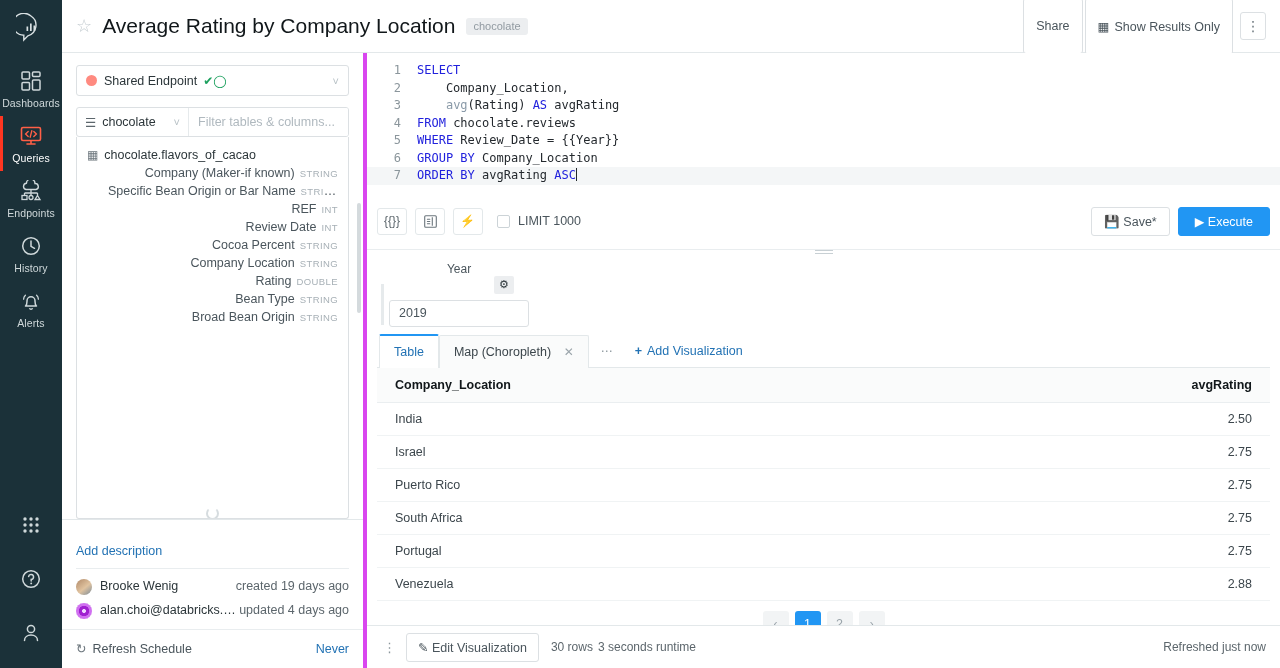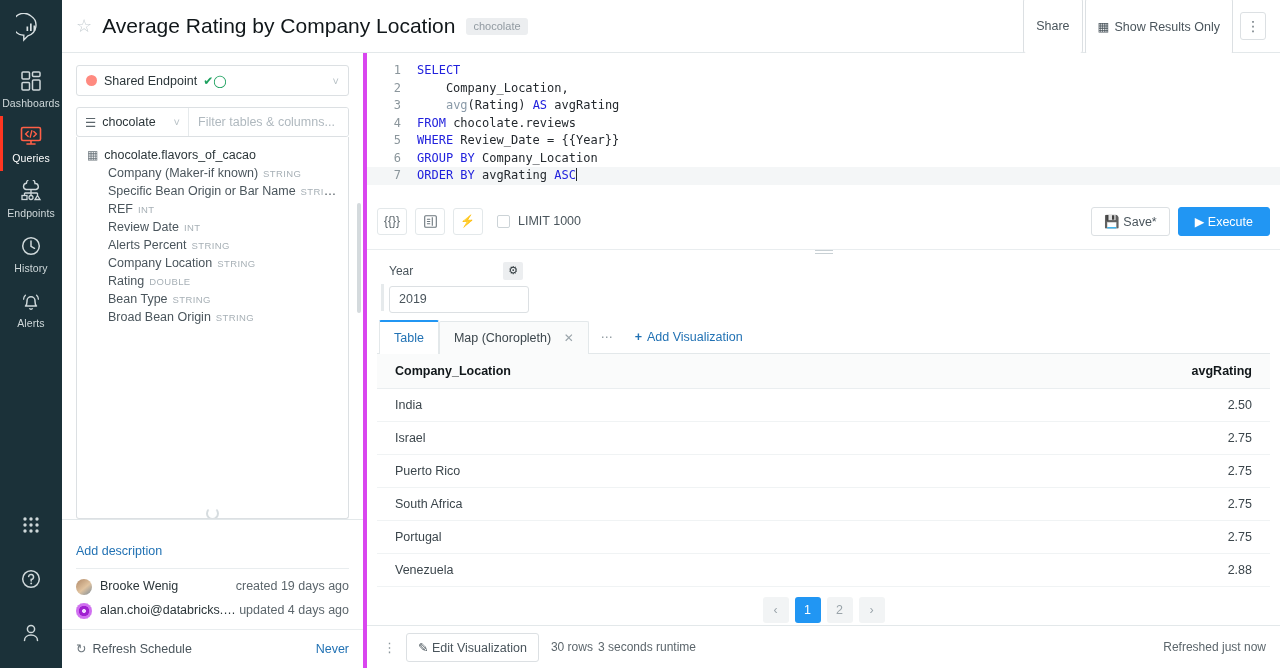--- a/index.html
+++ b/index.html
@@ -100,21 +100,21 @@
     border: 1px solid #dce0e3; border-top: none; border-radius: 0 0 3px 3px;
     flex: 1; min-height: 0; padding: 9px 0 0 0; position: relative; overflow: hidden;
   }
   .tree-tbl {
     display: flex; align-items: center; font-size: 12.5px; color: #2b3539;
     padding: 2px 10px; cursor: pointer;
   }
   .tree-tbl .gi { margin-right: 6px; color: #6b757c; font-size: 12px; }
   .col {
     font-size: 12.5px; color: #4a555c; padding: 2px 10px 2px 31px; cursor: pointer;
-    white-space: nowrap; overflow: hidden; text-overflow: ellipsis;
+    white-space: nowrap; overflow: hidden; text-overflow: ellipsis; text-align: right;
   }
   .col .typ { font-size: 9.5px; color: #a7b0b6; margin-left: 5px; letter-spacing: .4px; }
   .spinner-wrap { text-align: center; margin-top: 16px; }
   .spinner {
     width: 13px; height: 13px; border: 2px solid #d6dcdf; border-top-color: transparent;
     border-radius: 50%; display: inline-block;
   }
 
   .desc-area { border-top: 1px solid #e3e8ea; padding: 24px 14px 0 14px; }
   .link-blue { color: #2272b4; font-size: 12.5px; cursor: pointer; }
@@ -182,21 +182,21 @@
     display: inline-block; width: 18px; height: 1px; background: #c8d0d4;
     box-shadow: 0 3px 0 #c8d0d4; vertical-align: middle;
   }
 
   .results { flex: 1; display: flex; flex-direction: column; min-height: 0; padding: 0 10px; }
   .param-row { padding: 12px 0 6px 4px; display: flex; }
   .param-box { position: relative; padding-left: 8px; }
   .param-box::before {
     content: ""; position: absolute; left: 0; top: 22px; bottom: 2px; width: 3px; background: #e6eaec;
   }
-  .param-head { display: flex; align-items: center; }
+  .param-head { display: flex; align-items: center; flex-direction: column; }
   .param-label { font-size: 12px; color: #4a555c; }
   .gear {
     margin-left: 90px; width: 20px; height: 18px; background: #eceef0; border-radius: 2px;
     font-size: 11px; color: #2b3539; display: flex; align-items: center; justify-content: center; cursor: pointer;
   }
   .param-input {
     margin-top: 6px; width: 140px; height: 27px; border: 1px solid #dce0e3; border-radius: 3px;
     font-size: 12.5px; color: #4a555c; padding: 0 9px; outline: none;
     font-family: "Liberation Sans", sans-serif;
   }
@@ -395,21 +395,21 @@
 
           <div class="tree">
             <div class="tree-tbl">
               <span class="gi">▦</span>
               <span>chocolate.flavors_of_cacao</span>
             </div>
             <div class="col"><span>Company  (Maker-if known)</span><span class="typ">STRING</span></div>
             <div class="col"><span>Specific Bean Origin or Bar Name</span><span class="typ">STRING</span></div>
             <div class="col"><span>REF</span><span class="typ">INT</span></div>
             <div class="col"><span>Review Date</span><span class="typ">INT</span></div>
-            <div class="col"><span>Alerts Percent</span><span class="typ">STRING</span></div>
+            <div class="col"><span>Cocoa Percent</span><span class="typ">STRING</span></div>
             <div class="col"><span>Company Location</span><span class="typ">STRING</span></div>
             <div class="col"><span>Rating</span><span class="typ">DOUBLE</span></div>
             <div class="col"><span>Bean Type</span><span class="typ">STRING</span></div>
             <div class="col"><span>Broad Bean Origin</span><span class="typ">STRING</span></div>
 
             <div class="spinner-wrap" style="margin-top:180px">
               <span class="spinner"></span>
             </div>
           </div>
         </div>

